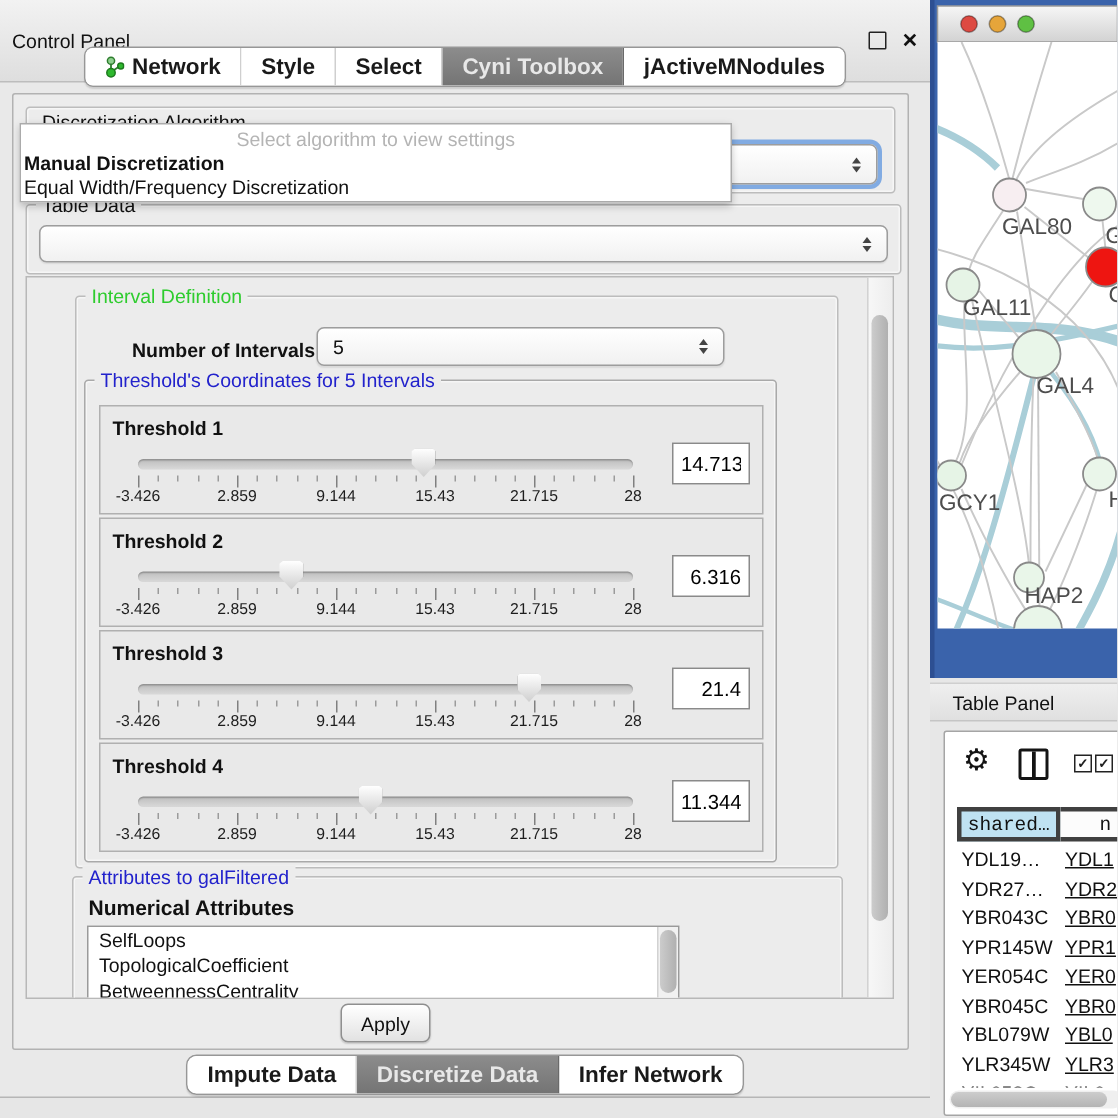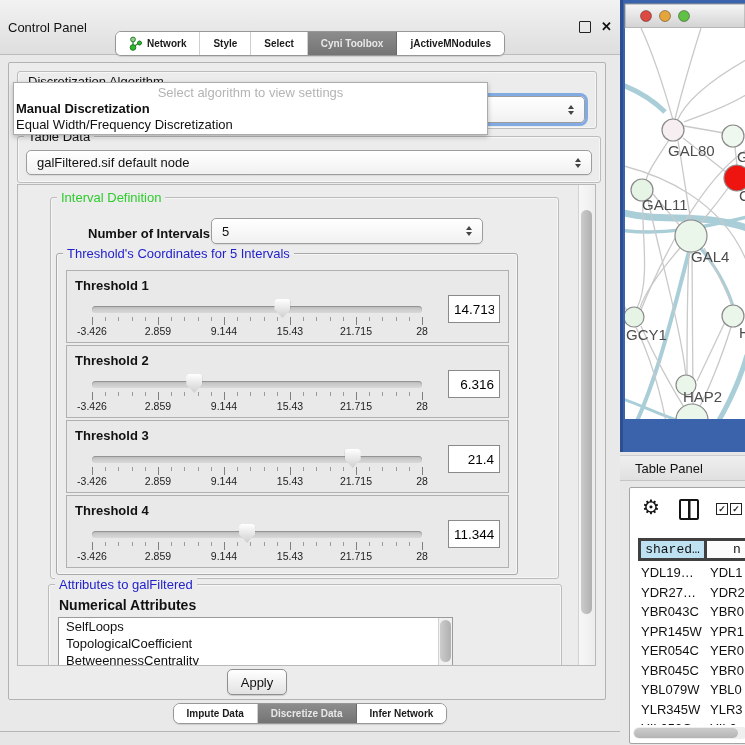--- a/index.html
+++ b/index.html
@@ -10,21 +10,21 @@
                  border-bottom:1px solid #b6b6b6;}
   .cp-titlebar{position:absolute;left:0;top:0;right:0;height:22px;
                background:linear-gradient(#f2f2f2,#dedede);border-bottom:1px solid #bdbdbd;
                display:flex;align-items:center;padding:16px 8px;font-size:13px;}
   .cp-spacer{flex:1;}
   .float-icon{width:10px;height:10px;border:1.5px solid #222;border-radius:1px;margin-right:10px;}
   .close-icon{font-size:13px;font-weight:900;color:#111;line-height:10px;}
   .tab-strip{position:absolute;left:0;top:31px;width:620px;display:flex;justify-content:center;}
   .pill{display:flex;border:1px solid #979797;border-radius:6px;background:#fff;overflow:hidden;
         box-shadow:0 1px 1px rgba(0,0,0,0.12);}
-  .tab{display:flex;align-items:center;gap:5px;padding:4px 13px;font-size:10px;font-weight:600;
+  .tab{display:flex;align-items:center;gap:5px;padding:4px 13px;font-size:15px;font-weight:600;
        color:#1a1a1a;border-right:1px solid #cfcfcf;background:#fff;}
   .tab:last-child{border-right:none;}
   .tab.selected{background:linear-gradient(#8c8c8c,#747474);color:#e8e8e8;border-right-color:#6a6a6a;}
   .content-box{position:absolute;left:8px;top:62px;width:596px;height:636px;
                border:1px solid #b2b2b2;background:#ececec;border-radius:2px;}
   .group{position:absolute;border:1px solid #bcbcbc;border-radius:3px;box-shadow:inset 0 0 0 1px #f6f6f6;}
   .group-label{position:absolute;top:-8px;left:6px;background:#ececec;padding:0 4px;font-size:13px;white-space:nowrap;}
   .combo{position:absolute;border:1px solid #9d9d9d;border-radius:5px;
          background:linear-gradient(#ffffff,#f1f1f1);display:flex;align-items:center;
          font-size:13px;padding:0 10px;box-shadow:0 1px 1px rgba(0,0,0,0.08);}
@@ -77,21 +77,21 @@
   .gear{position:absolute;left:12px;top:8px;font-size:20px;color:#141414;line-height:22px;}
   .cols-icon{position:absolute;left:49px;top:11px;width:16px;height:17px;border:2.5px solid #141414;border-radius:2px;
              background:linear-gradient(#141414,#141414) 50% 0/2.5px 100% no-repeat;}
   .cb-icon{position:absolute;top:15px;width:10px;height:10px;border:1.5px solid #222;font-size:9px;line-height:10px;
            text-align:center;color:#222;font-weight:bold;background:#fff;}
   .tp-header{position:absolute;left:8px;top:50px;display:flex;height:23px;}
   .tp-hcell{border:3px solid #404040;font-size:13px;display:flex;align-items:center;justify-content:center;box-sizing:border-box;font-family:Liberation Mono, monospace;}
   .tp-rows{position:absolute;left:8px;top:75px;width:130px;height:162px;overflow:hidden;}
   .tp-row{display:flex;height:19.5px;align-items:center;font-size:13px;}
   .tp-c1{width:69px;padding-left:3px;box-sizing:border-box;white-space:nowrap;overflow:hidden;}
-  .tp-c2{padding-left:3px;white-space:nowrap;}
+  .tp-c2{padding-left:3px;white-space:nowrap;text-decoration:underline;}
   .tp-hscroll{position:absolute;left:3px;top:239px;width:115px;height:12px;background:#efefef;border-radius:6px;}
   .tp-hscroll .thumb-h{position:absolute;left:1px;top:1px;width:104px;height:10px;border-radius:5px;
             background:linear-gradient(#cdcdcd,#b4b4b4);}
 </style>
 </head>
 <body>
 
 <div id="app">
 
   <div class="control-panel">
@@ -138,21 +138,20 @@
       <div class="combo focus-ring" style="left:12px;top:33px;width:542px;height:25px;">
         <span class="spin">
             <span class="arr-up"></span>
             <span class="arr-dn"></span>
           </span>
       </div>
 
       <div class="group" style="left:8px;top:73px;width:582px;height:45px;">
         <span class="group-label">Table Data</span>
         <div class="combo" style="left:8px;top:13px;width:544px;height:23px;">
-          <span>galFiltered.sif default node</span>
           <span class="spin">
               <span class="arr-up"></span>
               <span class="arr-dn"></span>
             </span>
         </div>
       </div>
 
       <div class="scrollpane">
 
         <div class="group" style="left:32px;top:12px;width:507px;height:380px;">

